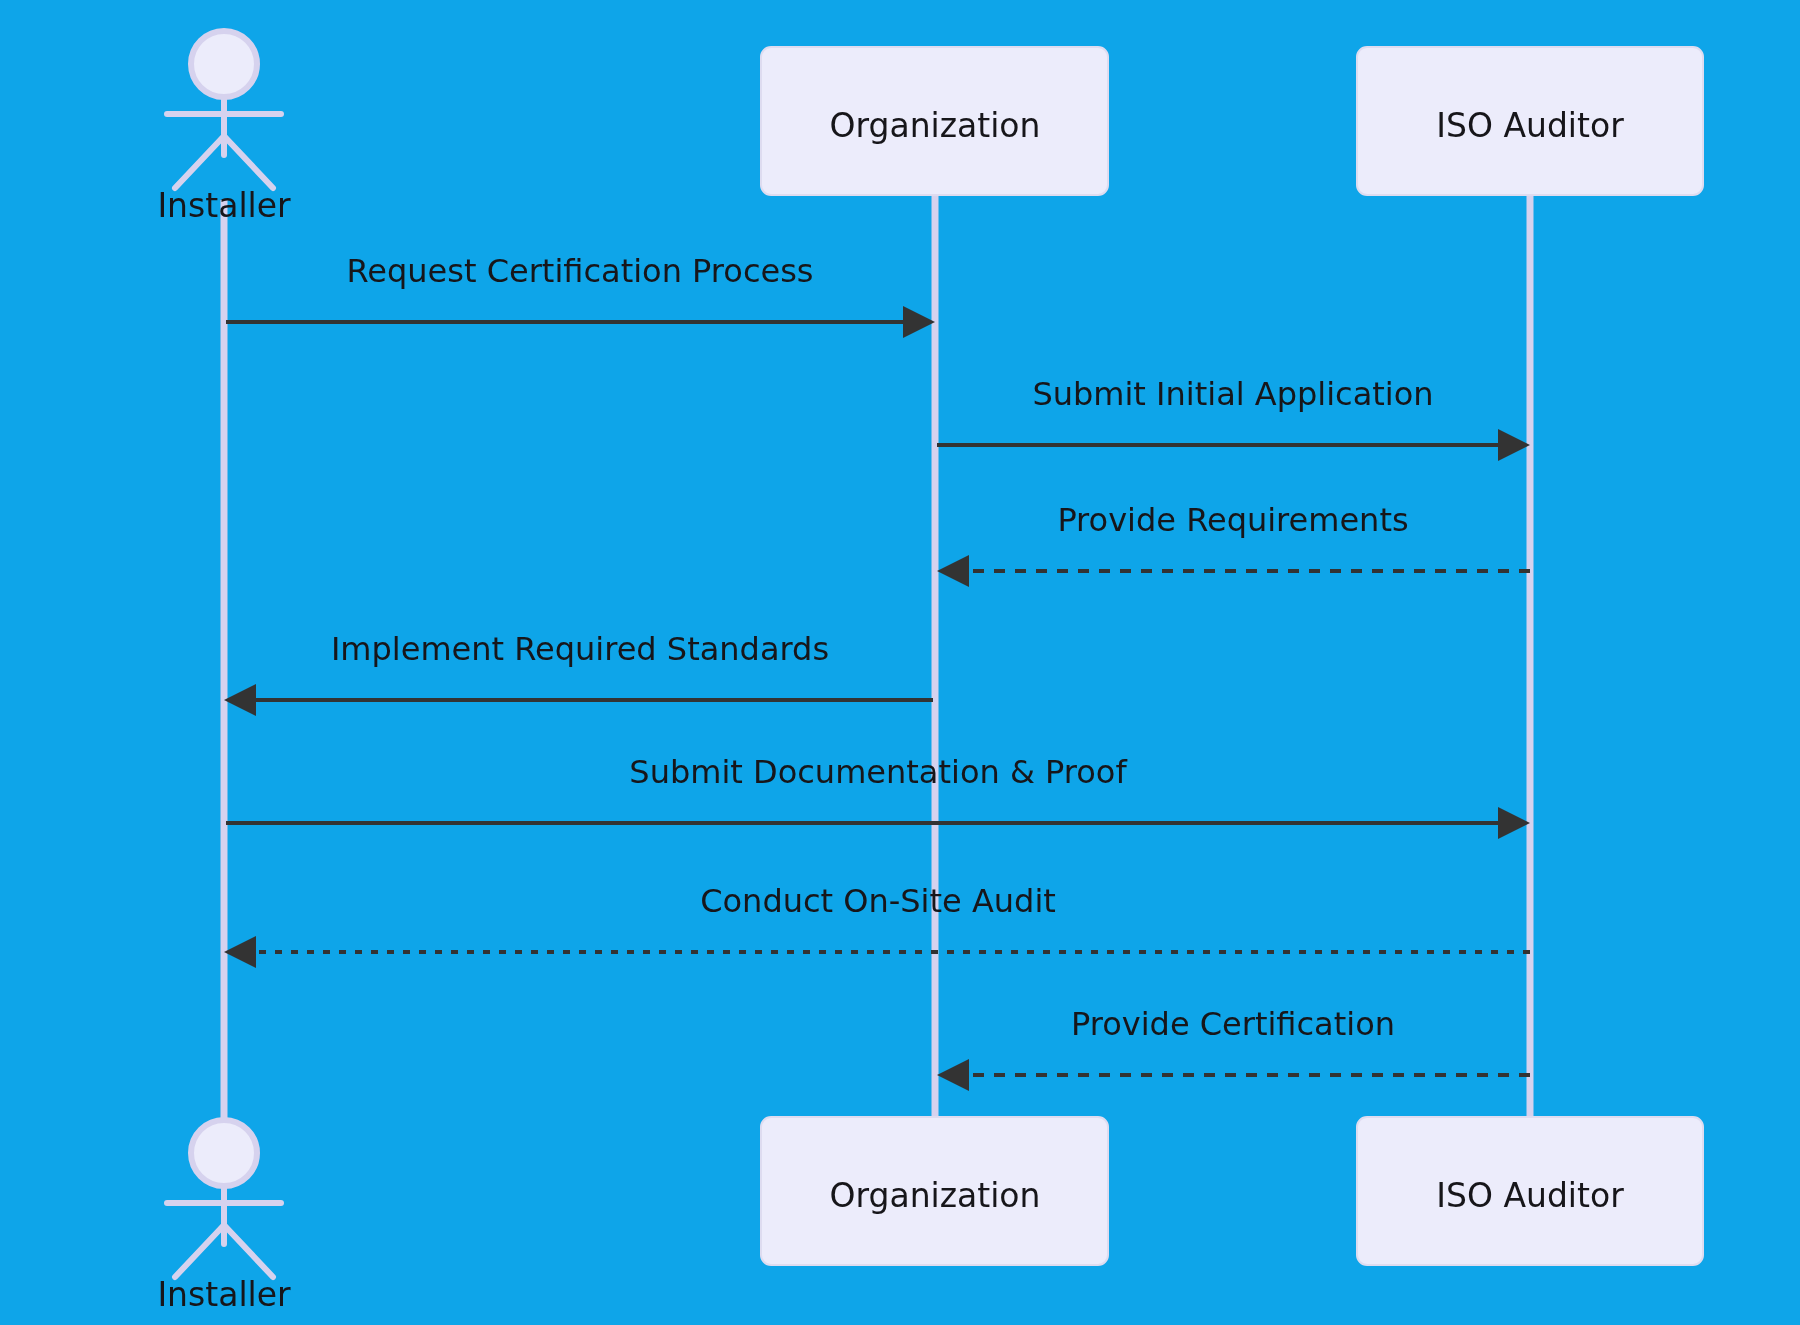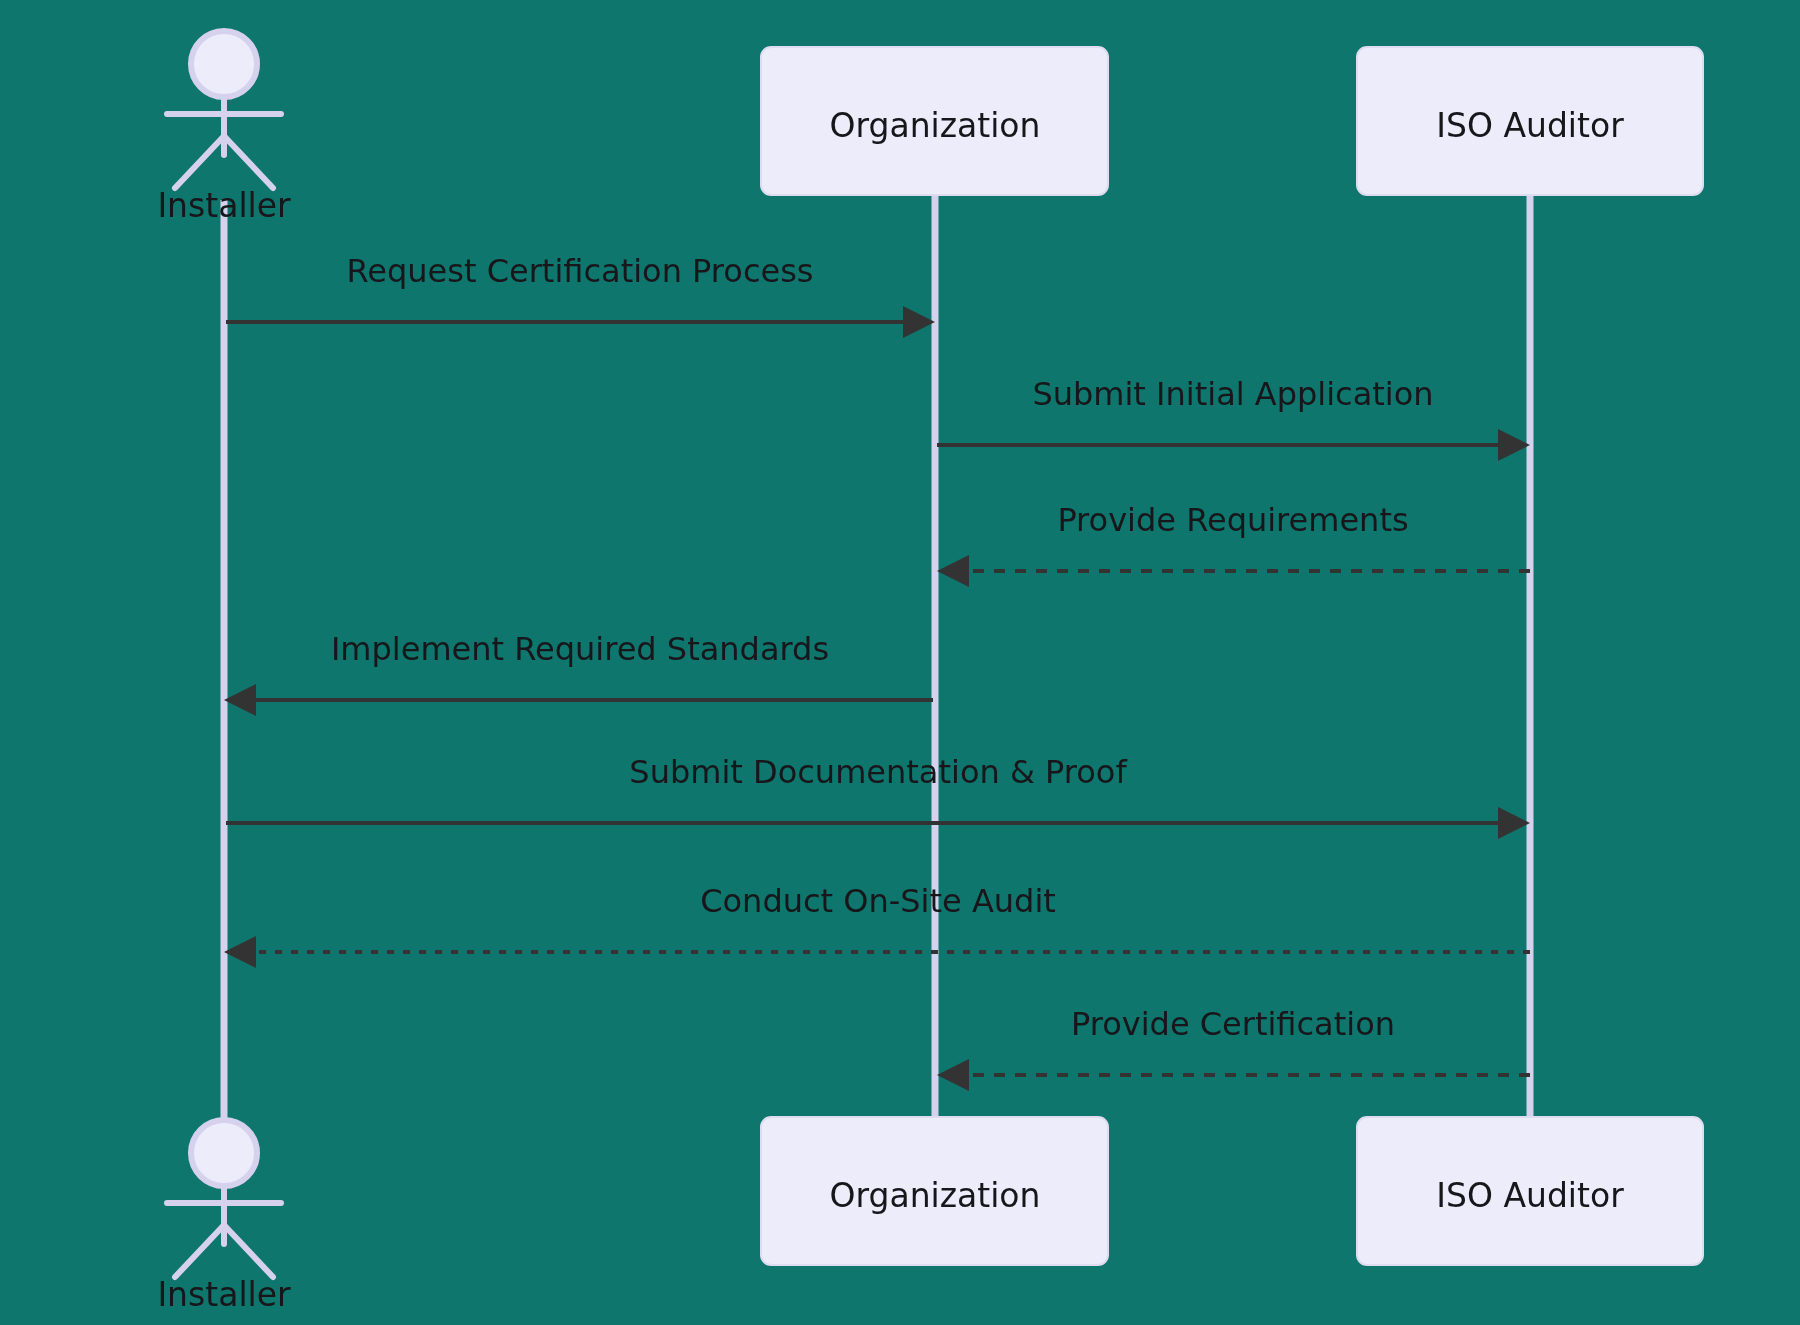--- a/index.html
+++ b/index.html
@@ -7,21 +7,21 @@
     padding: 0;
     background: #ffffff;
   }
   body {
     font-family: "DejaVu Sans", "Liberation Sans", sans-serif;
   }
   #canvas {
     position: relative;
     width: 1800px;
     height: 1325px;
-    background: #0f766e;
+    background: #0ea5e9;
     overflow: hidden;
   }
   svg.diagram {
     position: absolute;
     top: 0;
     left: 0;
     width: 1800px;
     height: 1325px;
   }
   .lifeline {

